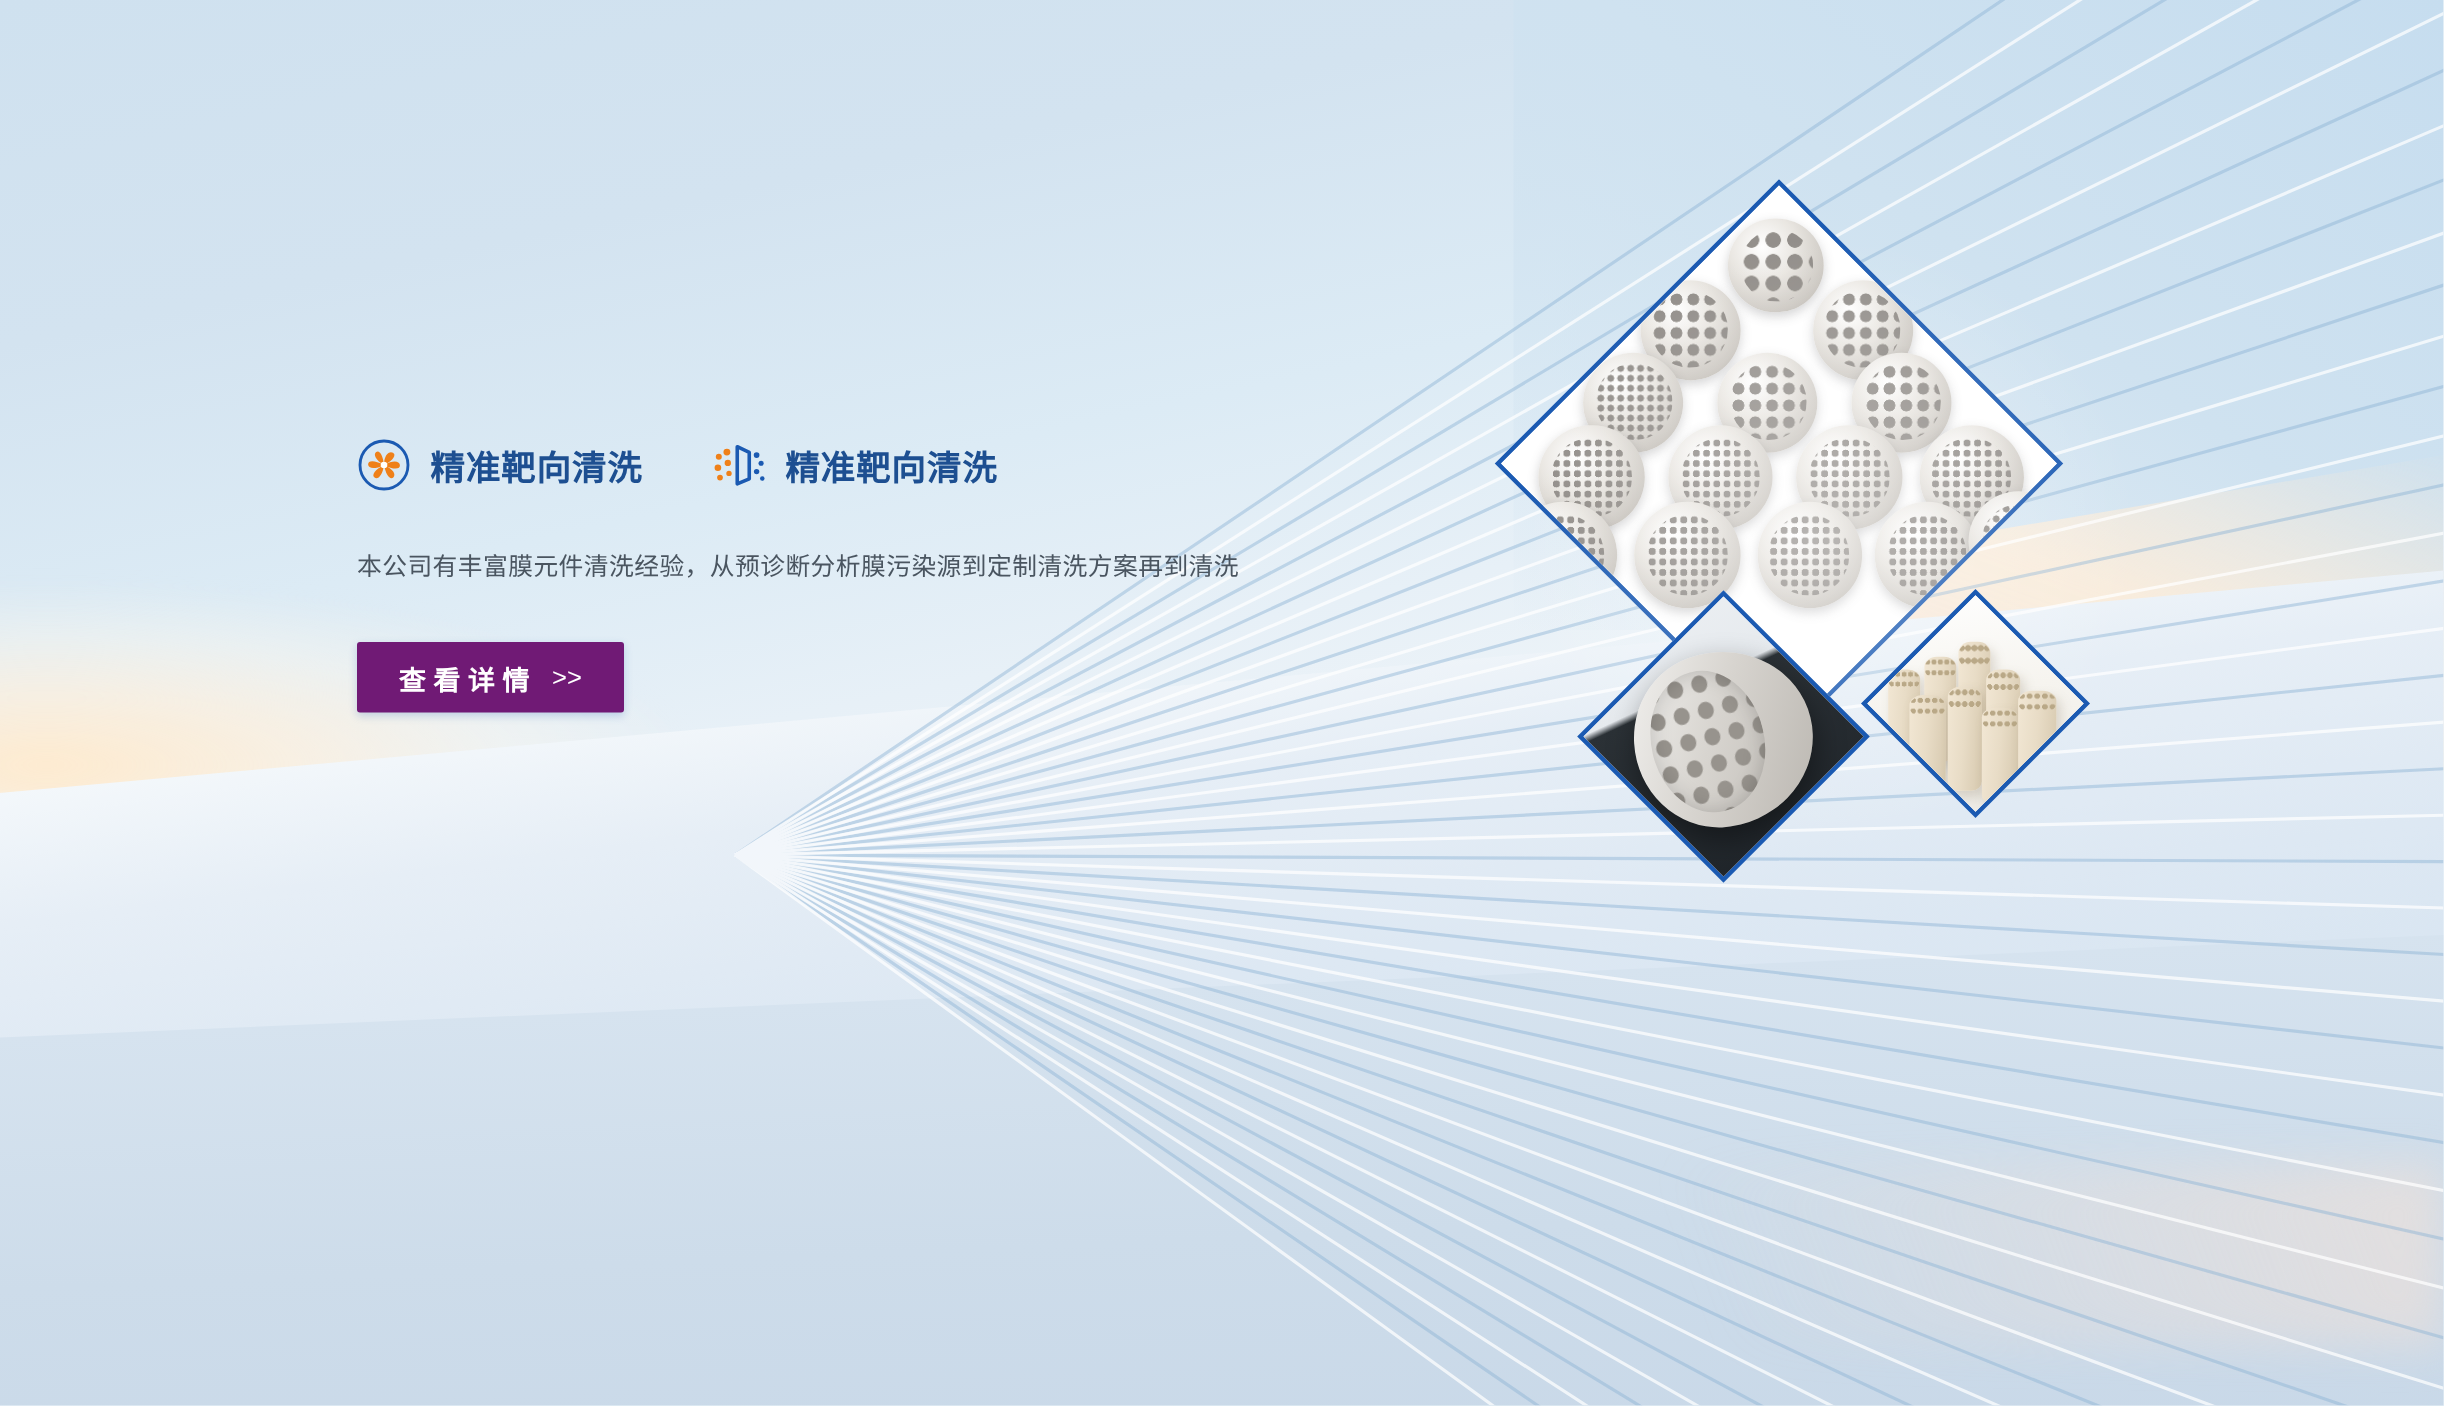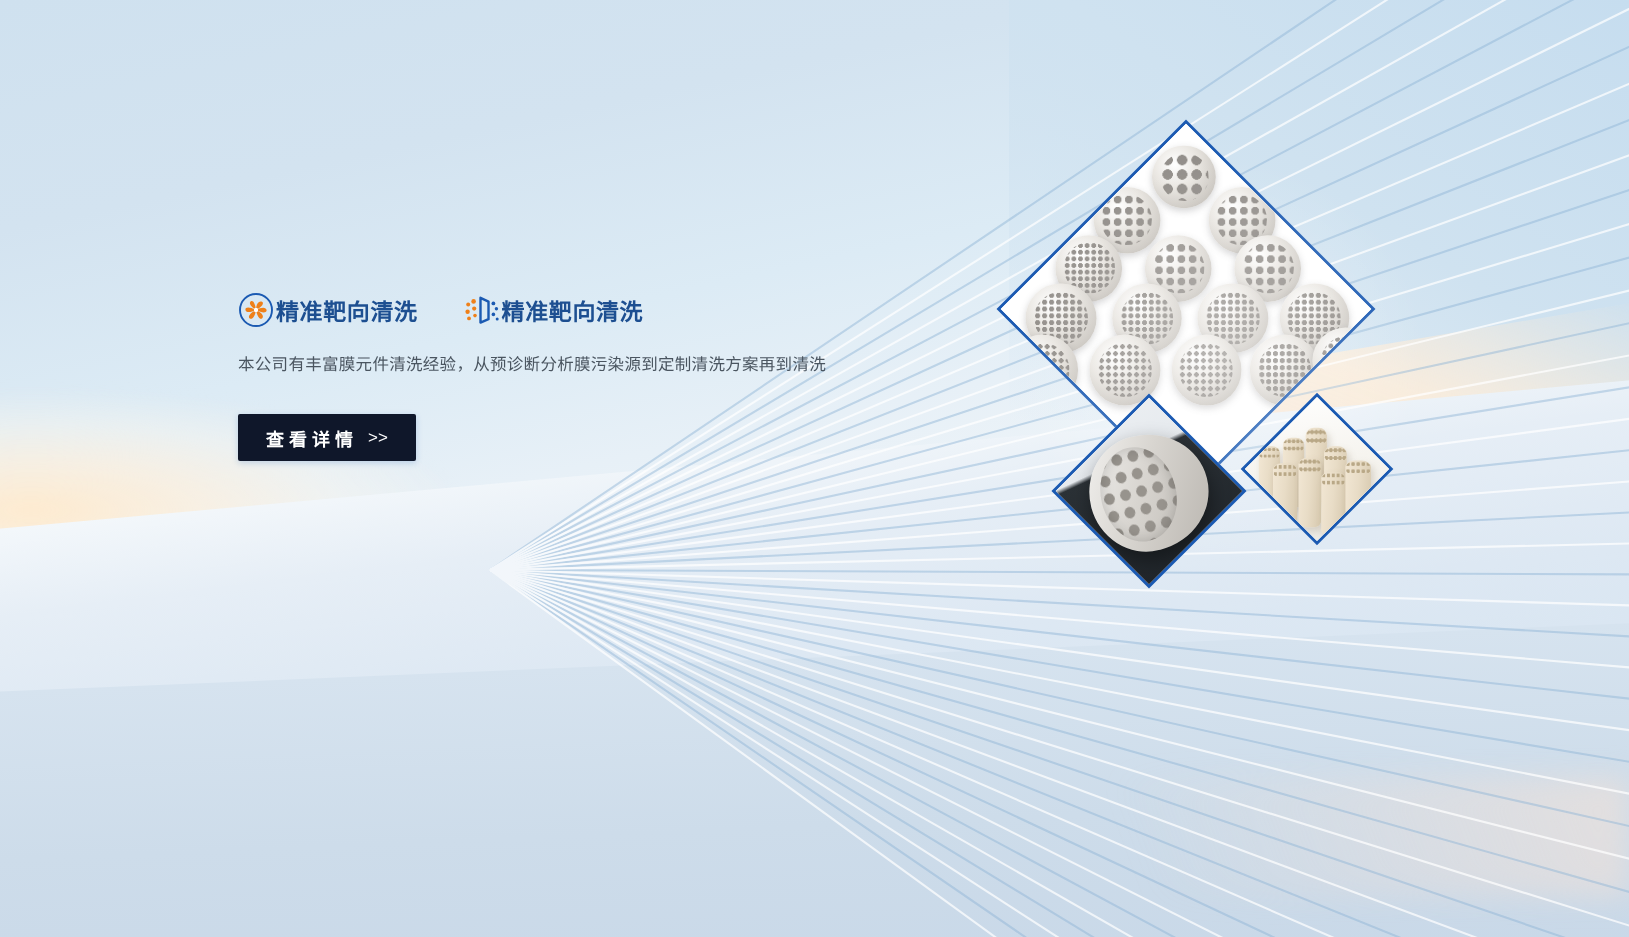--- a/index.html
+++ b/index.html
@@ -126,50 +126,50 @@
 
   .features{
     display:flex;
     align-items:center;
     gap:46px;
     margin-top:42px;
   }
   .feature{
     display:flex;
     align-items:center;
-    gap:2px;
+    gap:13px;
   }
   .feature-label{
     font-size:23px;
     font-weight:700;
     color:#1d4f91;
     letter-spacing:.6px;
     white-space:nowrap;
   }
   .feature-icon{ width:36px; height:36px; flex:0 0 36px; display:block; }
 
   .desc{
-    margin-top:20px;
+    margin-top:34px;
     font-size:16.5px;
     line-height:32px;
     color:#4a5560;
     letter-spacing:.3px;
     max-width:660px;
   }
   .desc p{ white-space:nowrap; }
 
   .cta{
     display:inline-flex;
     align-items:center;
     justify-content:center;
     gap:12px;
     margin-top:34px;
     padding:0 28px;
     height:47px;
-    background:#0f172a;
+    background:#701a75;
     color:#ffffff;
     font-size:18px;
     font-weight:700;
     letter-spacing:5px;
     border:none;
     border-radius:2px;
     cursor:pointer;
     text-decoration:none;
     box-shadow:0 2px 6px rgba(27,90,178,.22);
   }

